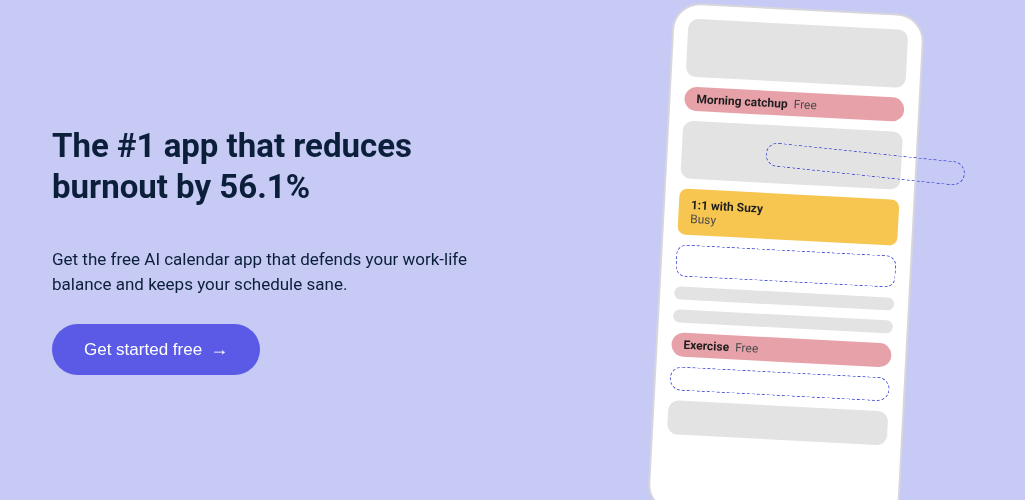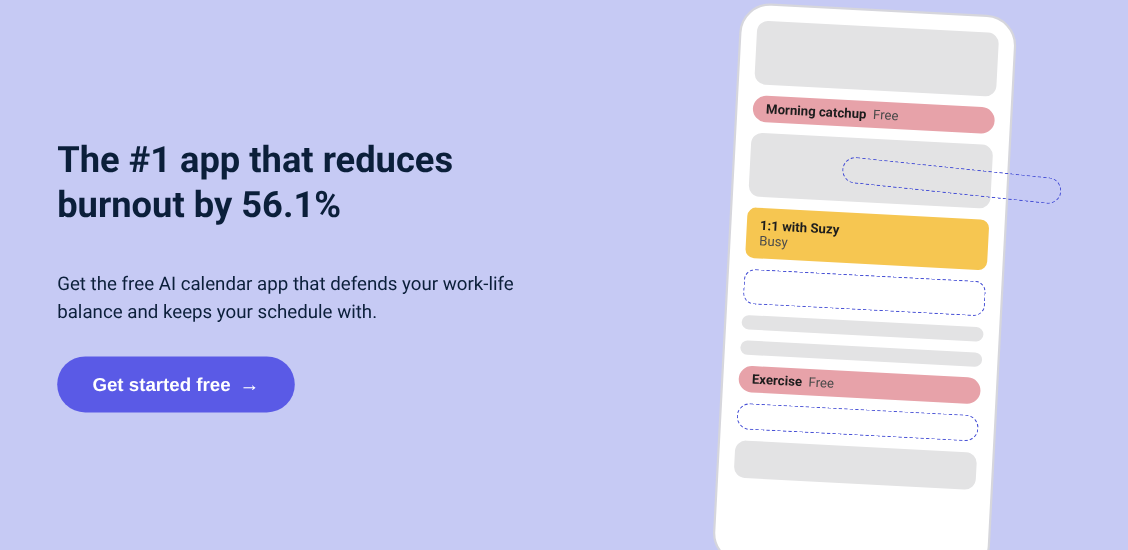--- a/index.html
+++ b/index.html
@@ -33,21 +33,21 @@
   .cta {
     display: inline-flex;
     align-items: center;
     gap: 8px;
     background: #5a5ae6;
     color: #fff;
     border: none;
     border-radius: 999px;
     padding: 15px 32px;
     font-size: 17px;
-    font-weight: 700;
+    font-weight: 400;
     cursor: pointer;
   }
   .cta .arrow { font-size: 18px; }
 
   
   .phone-wrap {
     position: absolute;
     left: 660px;
     top: 8px;
     transform: rotate(3deg);
@@ -112,21 +112,21 @@
     border-radius: 12px;
     background: transparent;
     transform: rotate(3deg);
   }
 </style>
 </head>
 <body>
 
 <div class="left">
   <h1 class="headline">The #1 app that reduces burnout by 56.1%</h1>
-  <p class="subhead">Get the free AI calendar app that defends your work-life balance and keeps your schedule with.</p>
+  <p class="subhead">Get the free AI calendar app that defends your work-life balance and keeps your schedule sane.</p>
   <button class="cta">
     <span>Get started free</span>
     <span class="arrow">→</span>
   </button>
 </div>
 
 <div class="phone-wrap">
   <div class="phone">
     <div class="block gray-tall"></div>
 

